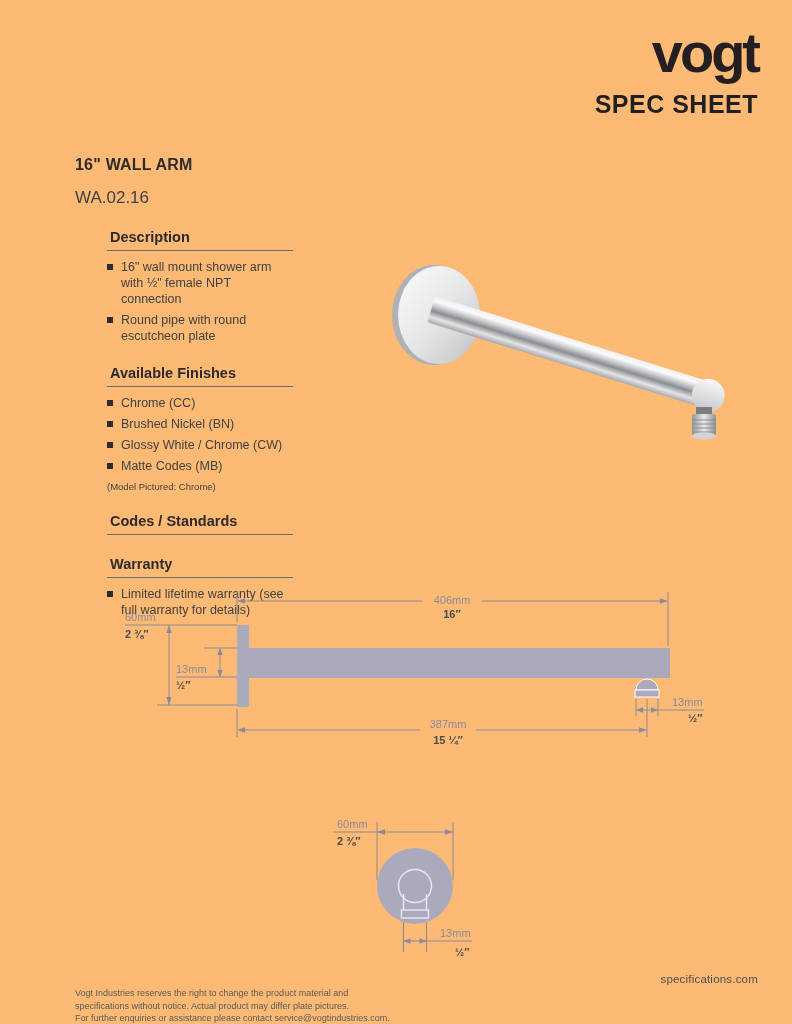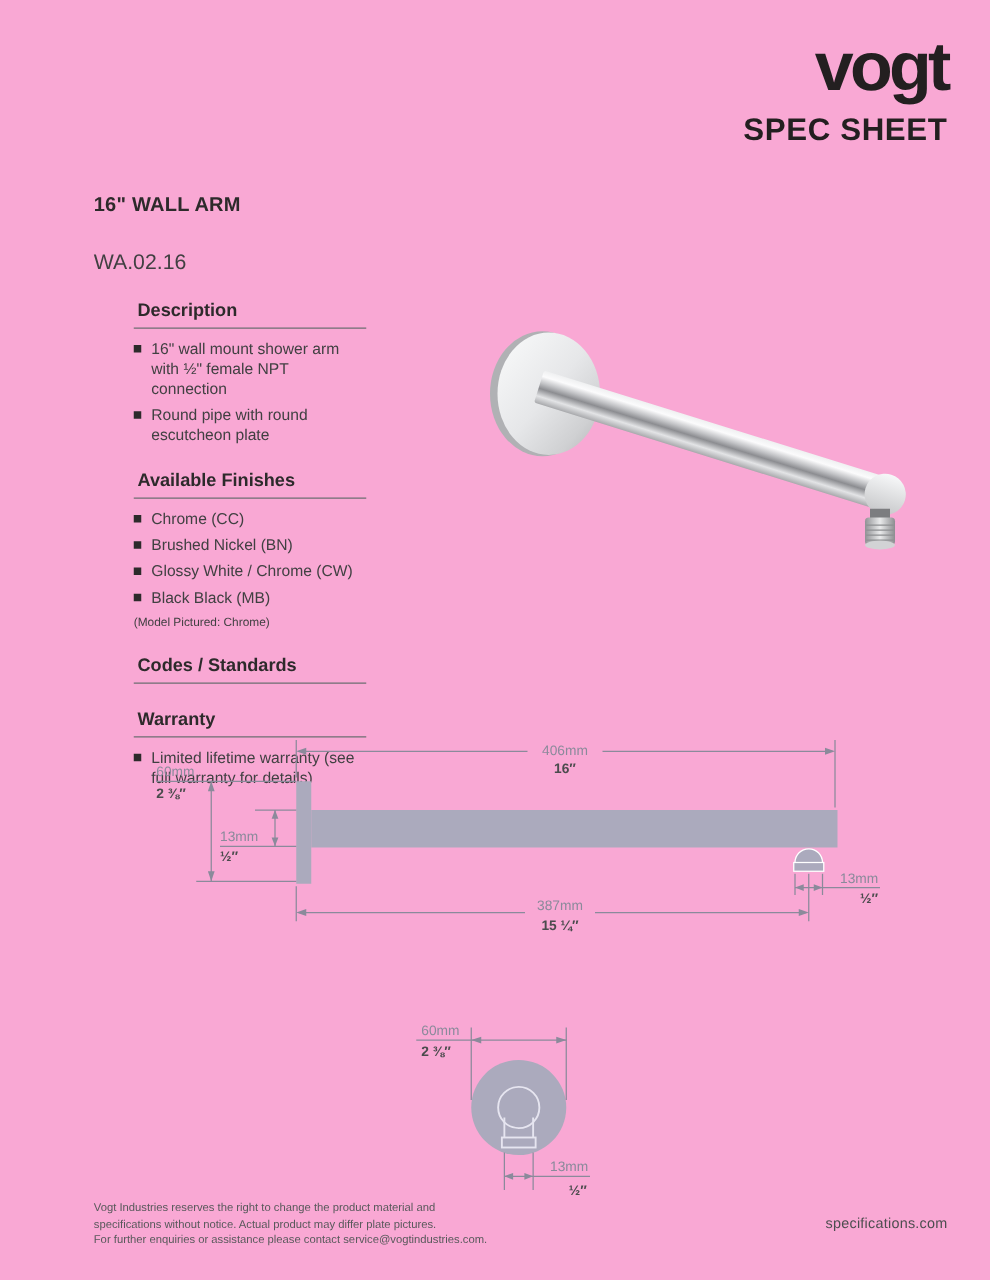--- a/index.html
+++ b/index.html
@@ -1,48 +1,48 @@
 <!DOCTYPE html>
 <html><head>
 <meta charset="utf-8">
 <style>
   * { margin:0; padding:0; box-sizing:border-box; }
   html,body { background:#ffffff; }
   body { font-family:"Liberation Sans", sans-serif; }
-  .page { position:relative; width:792px; height:1024px; background:#f9a8d4; overflow:hidden; margin:0 auto; }
+  .page { position:relative; width:792px; height:1024px; background:#fdba74; overflow:hidden; margin:0 auto; }
 
   
   .brand { position:absolute; top:24px; right:34px; text-align:right; color:#231f20; }
   .brand-logo { font-size:56px; font-weight:bold; letter-spacing:-3px; line-height:1.05; transform:scaleY(.98); }
   .brand-sub { font-size:25px; font-weight:bold; letter-spacing:.5px; margin-top:7px; }
 
   
   .leftcol { position:absolute; left:75px; top:156px; width:218px; color:#414042; }
   .prod-title { font-size:16px; font-weight:bold; color:#2d2a2b; letter-spacing:.2px; }
-  .prod-model { font-size:17px; margin-top:26px; color:#414042; }
+  .prod-model { font-size:17px; margin-top:14px; color:#414042; }
   .section { margin-top:21px;margin-left:32px; }
   .sec-head { font-size:14.5px; font-weight:bold; color:#2d2a2b; padding:0 0 5px 3px; border-bottom:1px solid #6d6e71; }
   .blist { list-style:none; margin-top:8px; }
   .blist li { display:flex; gap:8px; font-size:12.5px; line-height:16px; margin-bottom:5px; color:#414042; }
   .sq { flex:none; width:6px; height:6px; background:#2d2a2b; margin-top:5px; }
   .finish-note { font-size:9.5px; color:#414042; margin-top:7px; }
 
   
   .draw-side { position:absolute; left:100px; top:582px; }
   .draw-front { position:absolute; left:300px; top:810px; }
   .photo { position:absolute; left:390px; top:253px; }
   svg text { font-family:"Liberation Sans", sans-serif; }
   .dim-mm { fill:#8b8a9b; font-size:11px; }
   .dim-in { fill:#4b4b4d; font-size:11px; font-weight:bold; }
   .dimln { stroke:#8b8a9b; stroke-width:1; fill:none; }
   .dimar { fill:#8b8a9b; }
   .lite  { stroke:#e6e5f0; stroke-width:1.5; }
 
   
-  .foot-disc { position:absolute; left:75px; top:960px; font-size:9px; line-height:12.5px; color:#58595b; }
+  .foot-disc { position:absolute; left:75px; top:987px; font-size:9px; line-height:12.5px; color:#58595b; }
   .foot-site { position:absolute; right:34px; top:973px; font-size:11.5px; color:#4d4d4f; letter-spacing:.2px; }
 </style>
 </head>
 <body>
 
 <div class="page">
 
   <div class="brand">
     <div class="brand-logo">vogt</div>
     <div class="brand-sub">SPEC SHEET</div>
@@ -76,21 +76,21 @@
         <li>
             <span class="sq"></span>
             <span>Brushed Nickel (BN)</span>
           </li>
         <li>
             <span class="sq"></span>
             <span>Glossy White / Chrome (CW)</span>
           </li>
         <li>
             <span class="sq"></span>
-            <span>Black Black (MB)</span>
+            <span>Matte Codes (MB)</span>
           </li>
       </ul>
       <div class="finish-note">(Model Pictured: Chrome)</div>
     </div>
 
     <div class="section">
       <div class="sec-head">Codes / Standards</div>
     </div>
 
     <div class="section">

